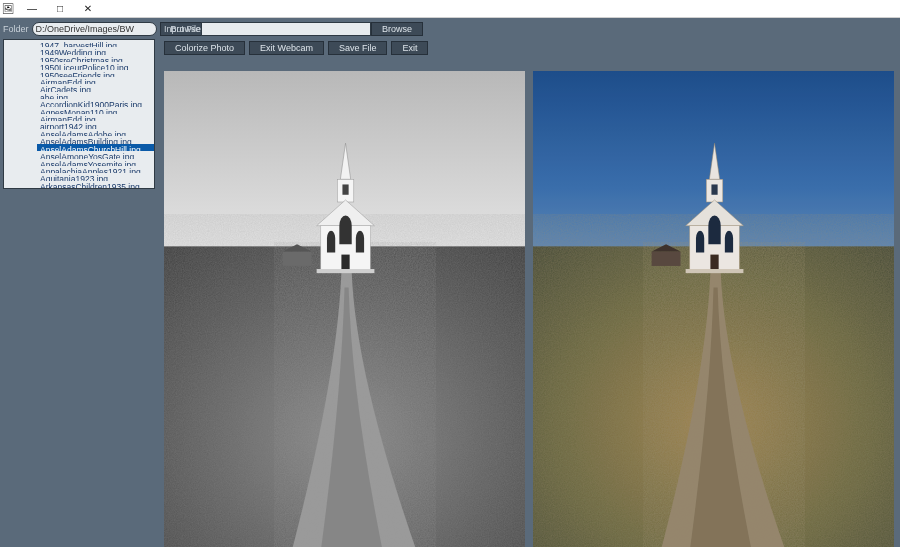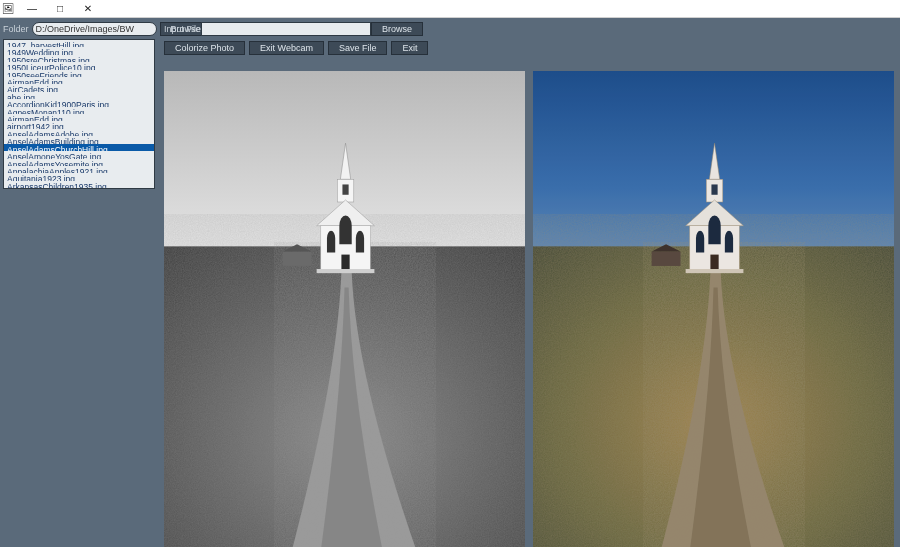--- a/index.html
+++ b/index.html
@@ -8,21 +8,21 @@
   .titlebar .ico { width: 12px; height: 12px; margin-right: 4px; display:inline-flex; align-items:center; justify-content:center;}
   .titlebar .title { flex: 1; font-size: 10px; color: #333; }
   .winbtns { display: flex; }
   .winbtn { width: 28px; height: 16px; display: flex; align-items: center; justify-content: center; font-size: 10px; color: #222; }
   .app { position: absolute; top: 18px; left: 0; right: 0; bottom: 0; background: #5a6a7a; display: flex; }
   .left { width: 158px; padding: 4px 3px; display:flex; flex-direction:column; }
   .row { display:flex; align-items:center; gap:3px; margin-bottom:3px; }
   .lbl { color:#c8d0d8; font-size:9px; }
   .textinput { background:#e8ecef; border:1px solid #2f3a44; height:14px; font-size:9px; padding:0 3px; color:#333; }
   .btn { background:#3d4a57; color:#dde4ea; border:1px solid #26303a; font-size:9px; height:14px; padding:0 10px; display:inline-flex; align-items:center; cursor:pointer; }
-  .filelist { flex:1; background:#e8ecef; border:1px solid #2f3a44; overflow:hidden; display:flex; flex-direction:column; max-height:150px;}
+  .filelist { flex:1; background:#e8ecef; border:1px solid #2f3a44; overflow:hidden; display:flex; flex-direction:column; max-height:150px;padding-left:33px;}
   .filelist .item { font-size:8.5px; padding:1px 3px; color:#1a3a6a; white-space:nowrap; overflow:hidden; text-overflow:ellipsis; cursor:pointer;}
   .filelist .item.sel { background:#0a5aa8; color:#fff; }
   .main { flex:1; padding:4px 6px; display:flex; flex-direction:column; }
   .toprow { display:flex; align-items:center; margin-bottom:5px;}
   .toprow .textinput{ width:170px;}
   .btnrow { display:flex; gap:4px; margin-bottom:16px;}
   .images { flex:1; display:flex; gap:8px; }
   .pane { flex:1; position:relative; overflow:hidden; background:#000;}
   svg.photo{width:100%;height:100%;display:block;}
 </style>

